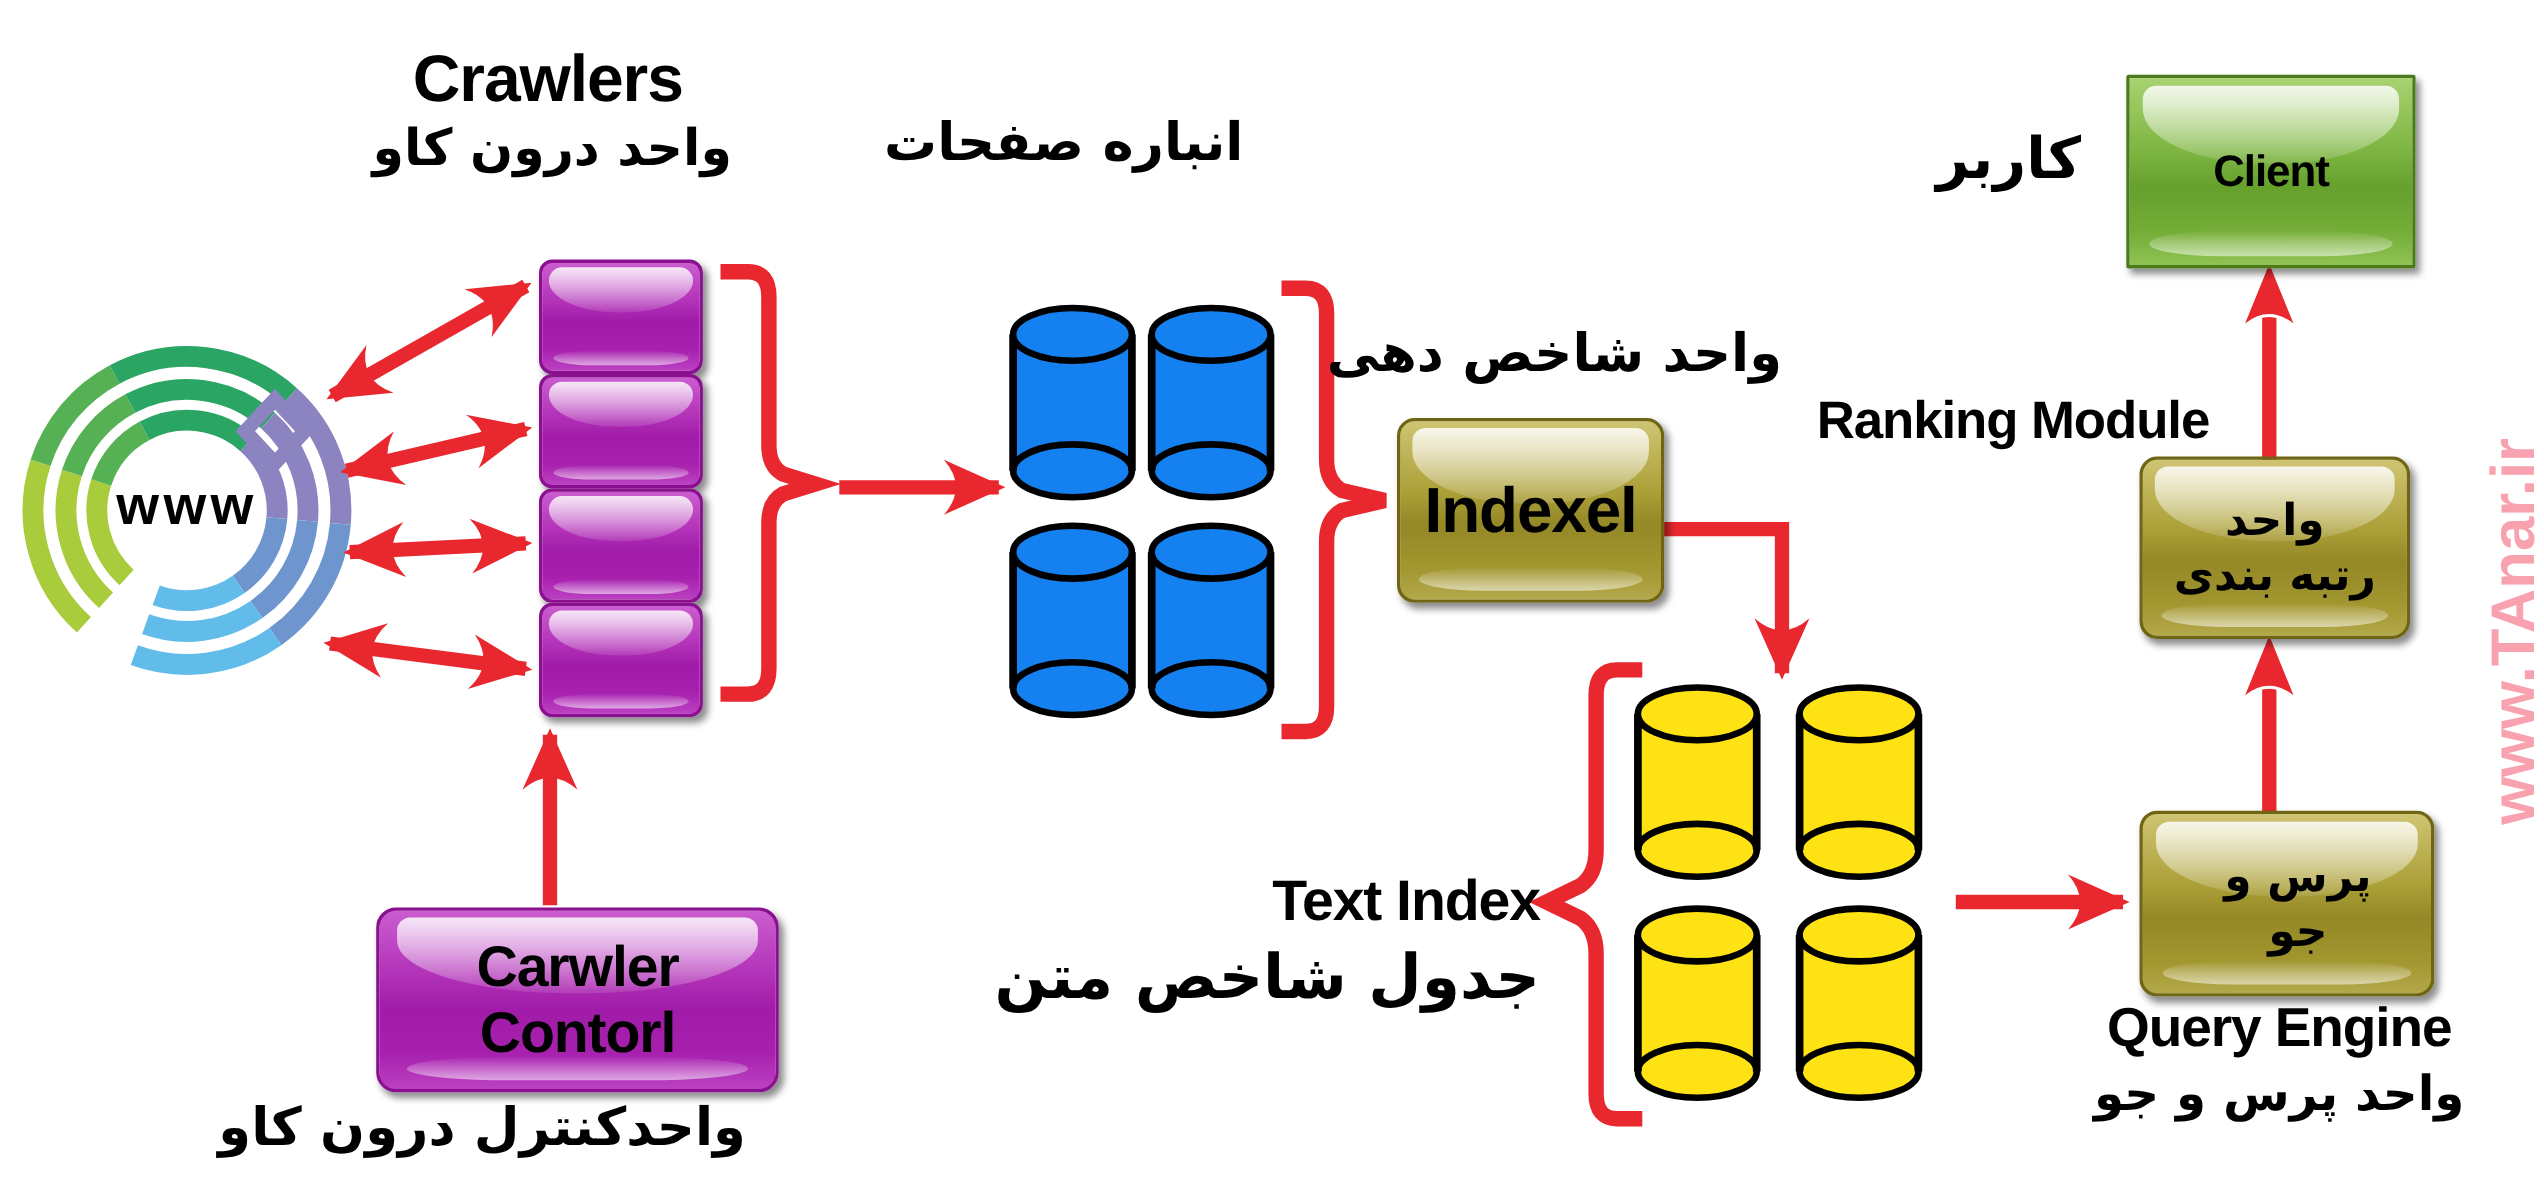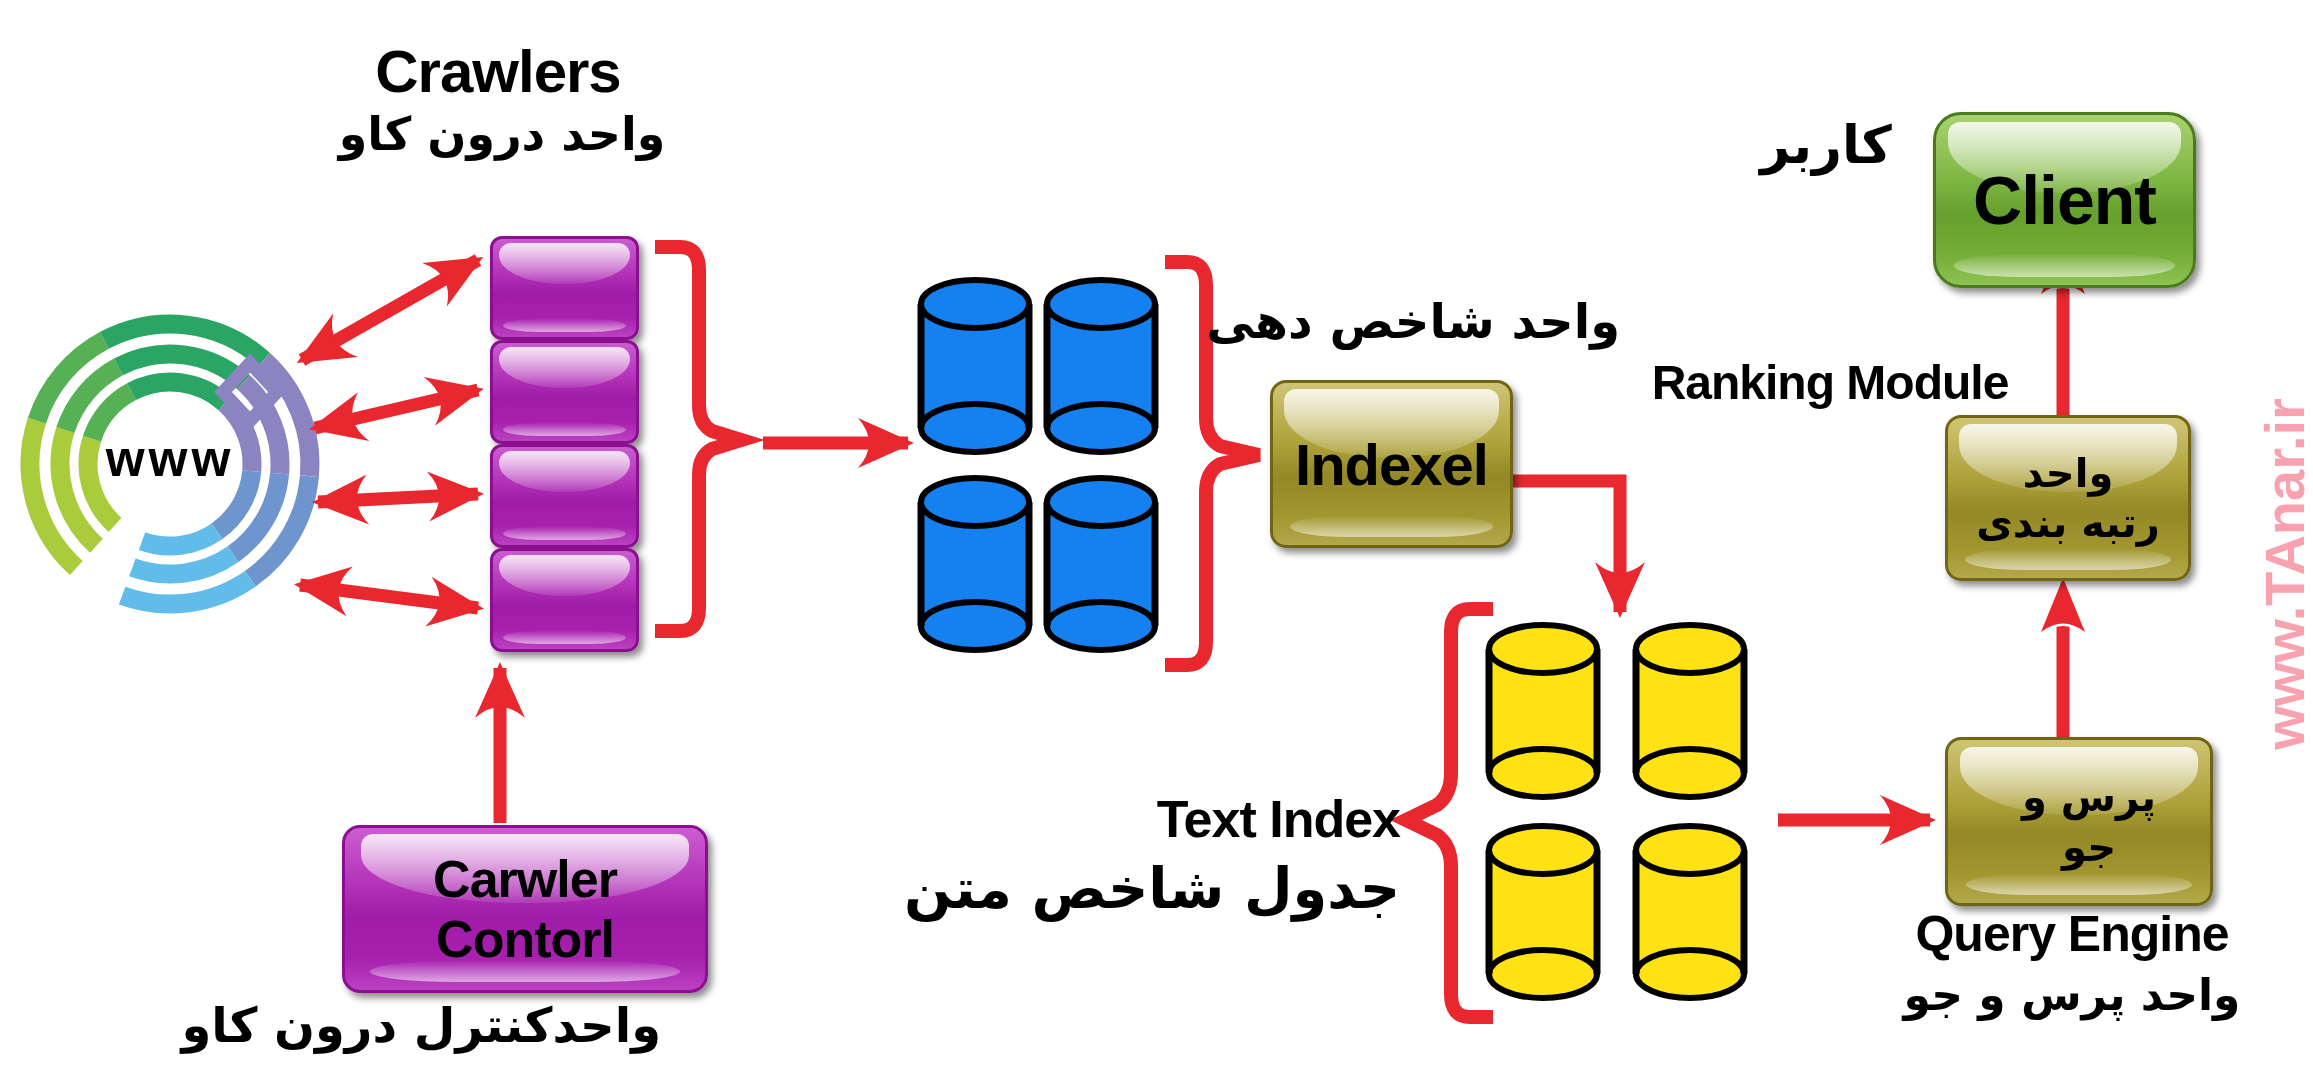--- a/index.html
+++ b/index.html
@@ -126,51 +126,52 @@
     <g>
       <line x1="2063" y1="418" x2="2063" y2="288" stroke="#fff" stroke-width="23"></line>
       <line x1="2063" y1="418" x2="2063" y2="288" stroke="#e8282e" stroke-width="13"></line>
       <path d="M2063,240 L2041,294 Q2063,277 2085,294 Z" fill="#e8282e" stroke="#fff" stroke-width="5" paint-order="stroke"></path>
     </g>
   </svg>
 
   <div class="lbl en" style="left:348px;top:40px;width:300px;font-size:60px;">Crawlers</div>
   <div class="lbl fa" style="left:327px;top:110px;width:350px;font-size:46px;">واحد درون کاو</div>
 
+  <div class="lbl fa" style="left:792px;top:104px;width:350px;font-size:48px;">انباره صفحات</div>
 
   <div class="lbl fa" style="left:1220px;top:296px;width:400px;font-size:48px;">واحد شاخص دهی</div>
 
   <div class="lbl en" style="left:1640px;top:358px;width:380px;font-size:48px;">Ranking Module</div>
 
   <div class="lbl fa" style="left:1746px;top:118px;width:160px;font-size:52px;">کاربر</div>
 
   <div class="lbl en" style="left:1120px;top:792px;width:280px;font-size:52px;text-align:right;">Text Index</div>
   <div class="lbl fa" style="left:1070px;top:860px;width:330px;font-size:56px;">جدول شاخص متن</div>
 
   <div class="lbl en" style="left:1897px;top:908px;width:350px;font-size:50px;">Query Engine</div>
   <div class="lbl fa" style="left:1897px;top:972px;width:350px;font-size:44px;">واحد پرس و جو</div>
 
-  <div class="lbl fa" style="left:311px;top:1000px;width:350px;font-size:48px;">واحدکنترل درون کاو</div>
+  <div class="lbl fa" style="left:328px;top:1000px;width:350px;font-size:48px;">واحدکنترل درون کاو</div>
 
   <div class="lbl en" style="left:95px;top:433px;width:150px;font-size:50px;letter-spacing:4px;">www</div>
 
   <div class="glossy magenta" style="left:490px;top:236px;width:143px;height:98px;border-radius:12px;"></div>
   <div class="glossy magenta" style="left:490px;top:340px;width:143px;height:98px;border-radius:12px;"></div>
   <div class="glossy magenta" style="left:490px;top:444px;width:143px;height:98px;border-radius:12px;"></div>
   <div class="glossy magenta" style="left:490px;top:548px;width:143px;height:98px;border-radius:12px;"></div>
 
   <div class="glossy gold" style="left:1270px;top:380px;width:237px;height:162px;font-size:58px;">
     <span class="boxtext en">Indexel</span>
   </div>
 
   <div class="glossy magenta" style="left:342px;top:825px;width:360px;height:162px;border-radius:18px;font-size:52px;">
     <span class="boxtext en">Carwler Contorl</span>
   </div>
 
-  <div class="glossy greenbtn" style="left:1933px;top:68px;width:257px;height:170px;border-radius:28px;font-size:68px;margin-top:44px;">
+  <div class="glossy greenbtn" style="left:1933px;top:68px;width:257px;height:170px;border-radius:2px;font-size:40px;">
     <span class="boxtext en">Client</span>
   </div>
 
   <div class="glossy gold" style="left:1945px;top:415px;width:240px;height:160px;font-size:40px;line-height:1.25;">
     <span class="boxtext fa">واحد</span>
     <span class="boxtext fa">رتبه بندی</span>
   </div>
 
   <div class="glossy gold" style="left:1945px;top:737px;width:242px;height:163px;font-size:40px;line-height:1.25;padding-left:20px;">
     <span class="boxtext fa">پرس و</span>

